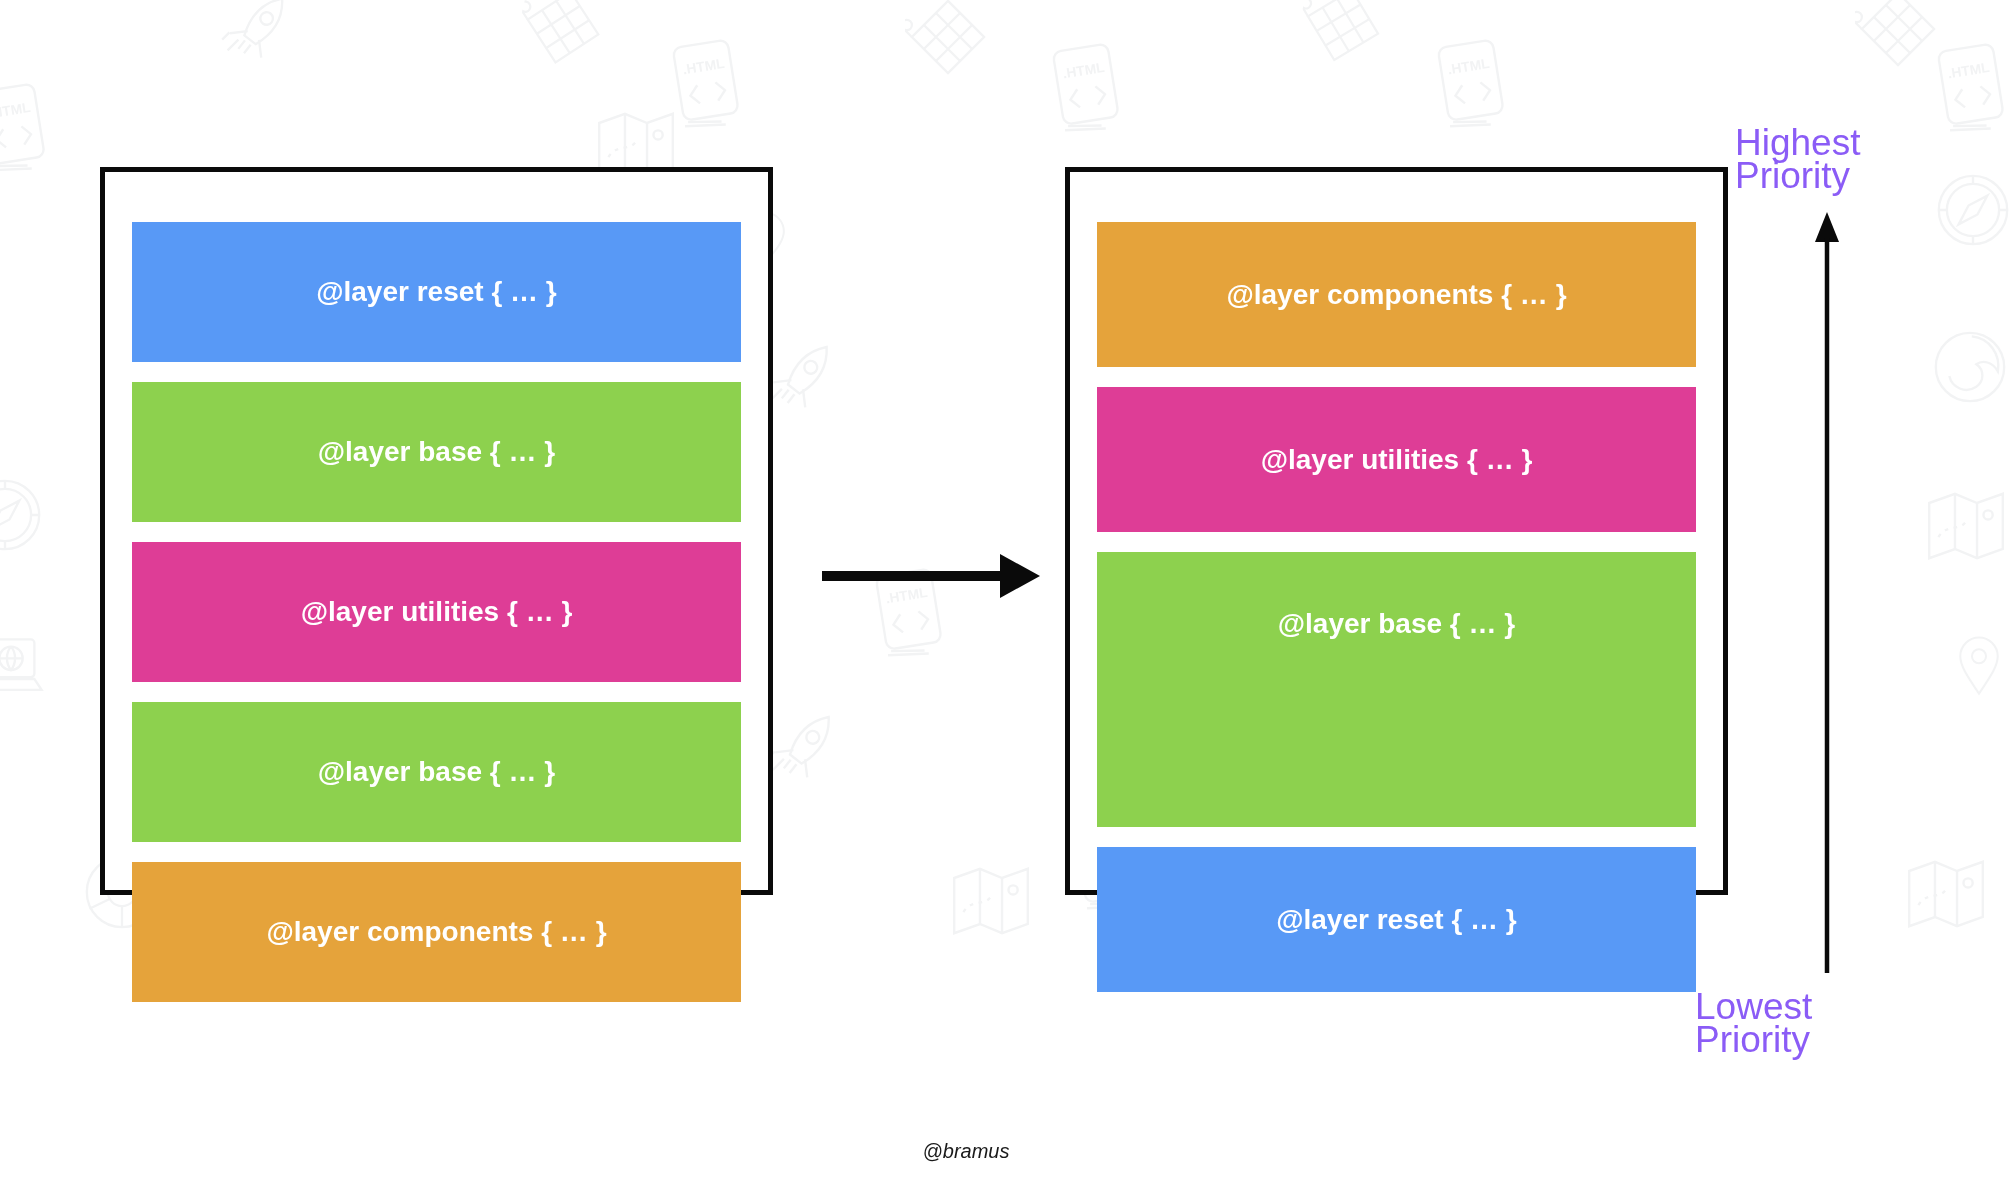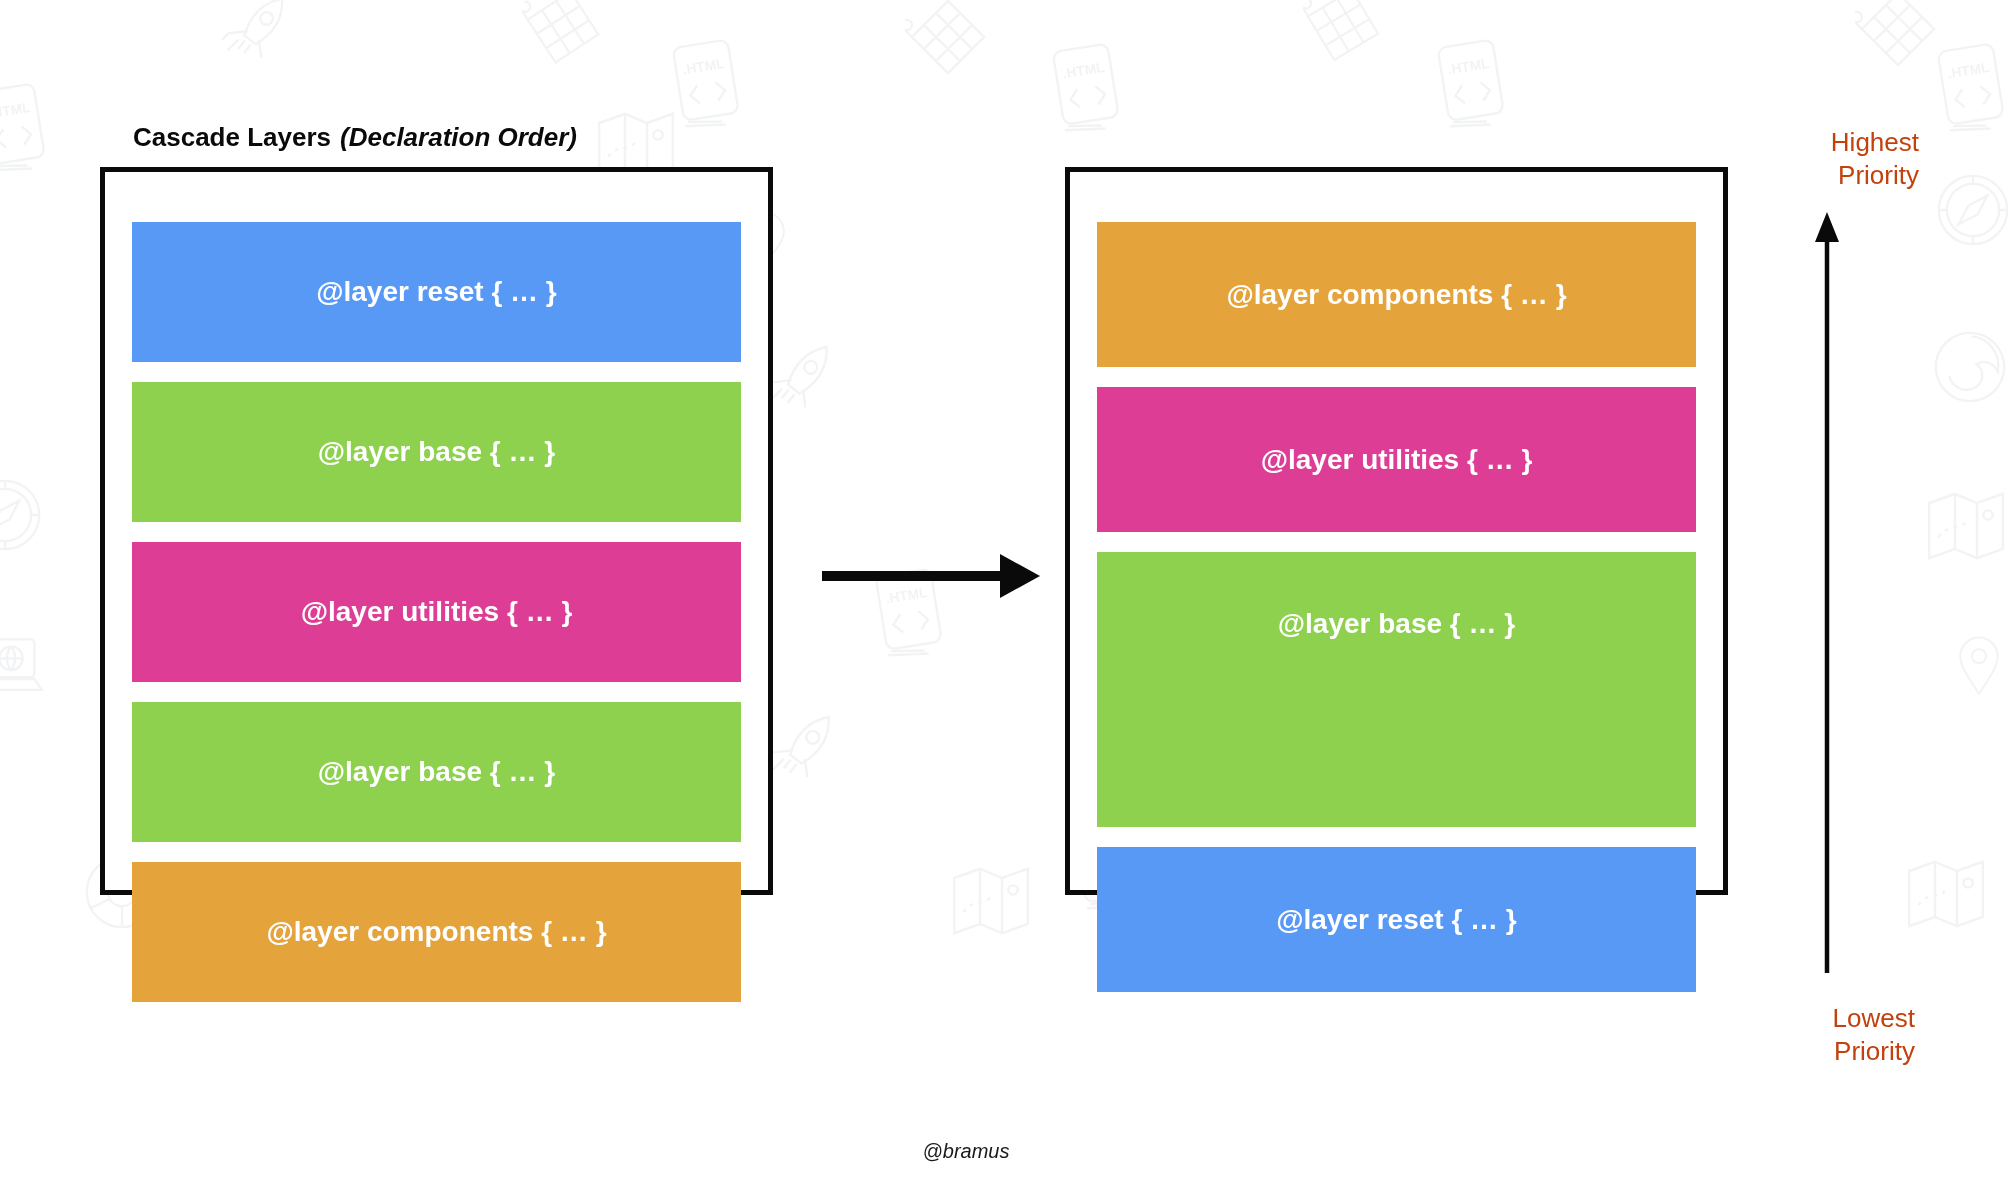--- a/index.html
+++ b/index.html
@@ -63,27 +63,27 @@
     padding-top: 56px;
   }
   
   #flow-arrow { position: absolute; left: 818px; top: 545px; z-index: 1; }
   #priority-arrow { position: absolute; left: 1808px; top: 210px; z-index: 1; }
   
   .axis-label {
     position: absolute;
     z-index: 1;
     width: 184px;
-    text-align: right;
-    font-size: 26px;
+    text-align: left;
+    font-size: 37px;
     line-height: 33px;
-    color: #c2410c;
+    color: #8b5cf6;
   }
   #highest-label { left: 1735px; top: 126px; }
-  #lowest-label  { left: 1731px; top: 990px; margin-top: 12px; }
+  #lowest-label  { left: 1695px; top: 990px; }
   
   #credit {
     position: absolute;
     left: 866px;
     top: 1140px;
     width: 200px;
     text-align: center;
     font-size: 20px;
     font-style: italic;
     color: #1a1a1a;
@@ -182,23 +182,20 @@
     <use href="#wm-html" width="92" height="92" transform="translate(1062,818)"></use>
     <use href="#wm-chrome" width="88" height="88" transform="translate(1362,845)"></use>
     <use href="#wm-map" width="92" height="92" transform="translate(1900,848)"></use>
     <use href="#wm-html" width="92" height="92" transform="translate(1925,40)"></use>
     <use href="#wm-compass" width="90" height="90" transform="translate(1928,165)"></use>
     <use href="#wm-swirl" width="90" height="90" transform="translate(1925,322)"></use>
     <use href="#wm-map" width="92" height="92" transform="translate(1920,480)"></use>
     <use href="#wm-pin" width="78" height="78" transform="translate(1940,625)"></use>
   </svg>
 
-  <div class="panel-title" style="left:133px; top:122px;">
-    <span>Cascade Layers</span><span class="em">(Declaration Order)</span>
-  </div>
 
 
   <div class="layer-box" id="left-box">
       <div class="layer-bar" style="background: rgb(88, 153, 246); height: 140px;">
         <span>@layer reset { … }</span>
       </div>
       <div class="layer-bar" style="background: rgb(141, 209, 78); height: 140px;">
         <span>@layer base { … }</span>
       </div>
       <div class="layer-bar" style="background: rgb(222, 61, 150); height: 140px;">

